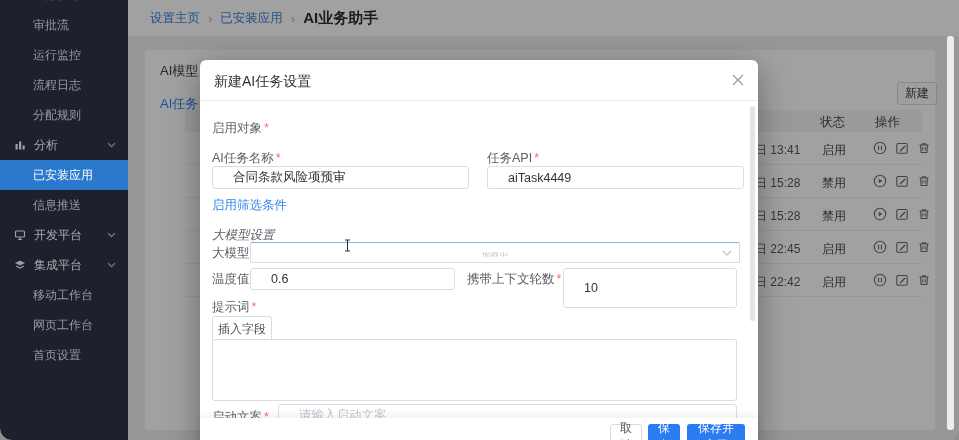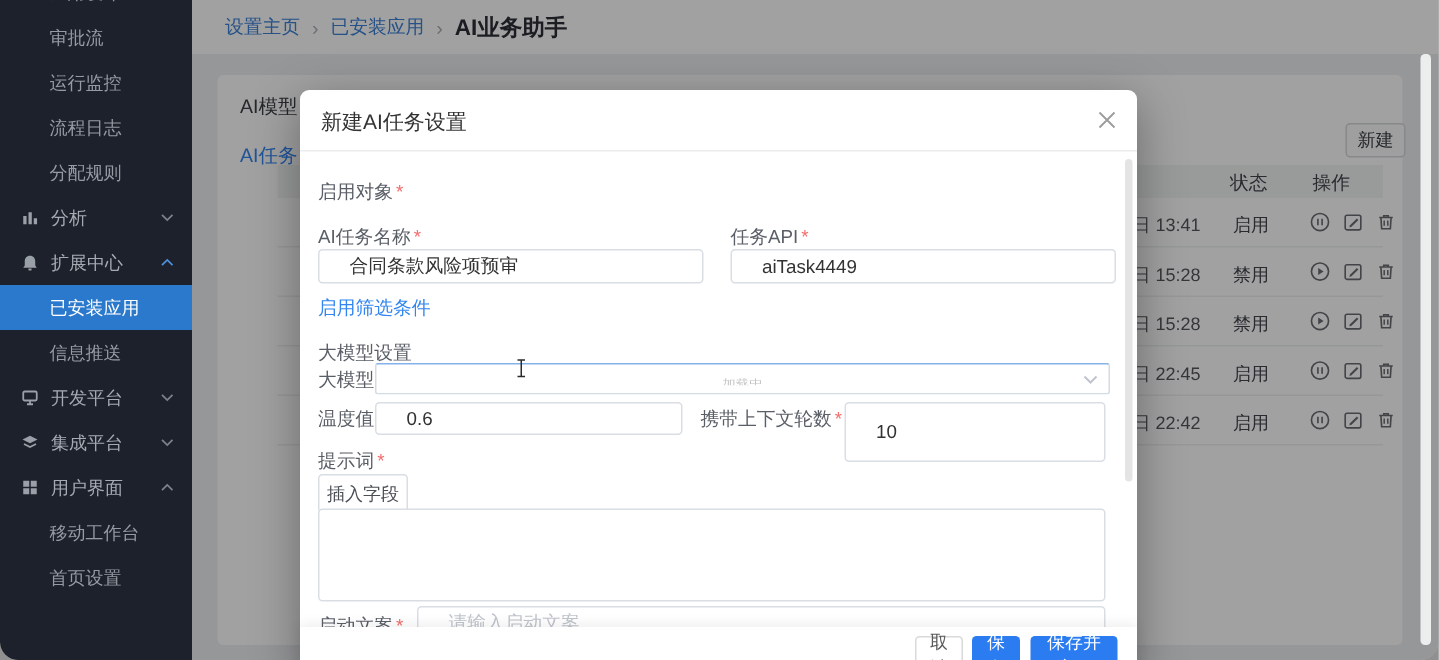--- a/index.html
+++ b/index.html
@@ -55,21 +55,21 @@
   .sel{position:absolute;box-sizing:border-box;border:1px solid #dce1e6;border-radius:3px;background:#fff;display:flex;align-items:center;padding:0 22px 0 8px;font-size:12.5px;color:#606266;cursor:pointer;}
   .sel .sel-chev{position:absolute;right:7px;top:8px;display:inline-flex;}
 
   .f-enable-label{left:12px;top:60px;}
   .f-enable-select{left:12px;top:61px;width:256px;height:22px;}
   .f-name-label{left:12px;top:90px;}
   .f-name-input{left:12px;top:106px;width:257px;height:23px;}
   .f-api-label{left:287px;top:90px;}
   .f-api-input{left:287px;top:106px;width:257px;height:23px;}
   .f-filter-link{position:absolute;left:12px;top:137px;font-size:12.5px;color:#3285f0;cursor:pointer;}
-  .f-msection{left:12px;top:167px;}
+  .f-msection{left:12px;top:167px;font-style:italic;}
   .f-model-label{left:12px;top:185px;}
   .combo{position:absolute;left:50px;top:182px;width:490px;height:21px;box-sizing:border-box;border:1px solid #d3dbe3;border-top-color:#85b2ea;border-radius:2px;background:#fff;}
   .combo-clip{position:absolute;left:0;top:7px;width:100%;text-align:center;font-size:9px;color:#c3c3c3;transform:scaleY(.7);overflow:hidden;height:8px;}
   .combo-chev{position:absolute;right:7px;top:7px;display:inline-flex;}
   .ibeam{position:absolute;left:93px;top:-4px;display:inline-flex;}
   .f-temp-label{left:12px;top:211px;}
   .f-temp-input{left:50px;top:208px;width:205px;height:22px;}
   .f-ctx-label{left:267px;top:211px;}
   .f-ctx-input{left:363px;top:208px;width:174px;height:40px;}
   .f-prompt-label{left:12px;top:239px;}
@@ -117,34 +117,20 @@
             </svg>
           </span>
         <span>分析</span>
         <span class="chev">
             <svg width="9" height="6">
               <path d="M1 1.2l3.5 3.5L8 1.2" stroke="#7c828c" stroke-width="1.2" fill="none"></path>
             </svg>
           </span>
       </div>
 
-      <div class="s-item sect">
-        <span class="s-ico">
-            <svg width="12" height="12">
-              <path d="M6 1.5c-2.2 0-3.5 1.6-3.5 3.8V8L1.5 9.5h9L9.5 8V5.3C9.5 3.1 8.2 1.5 6 1.5z" fill="#9aa0a8"></path>
-              <rect x="5" y="10" width="2" height="1.3" fill="#9aa0a8"></rect>
-            </svg>
-          </span>
-        <span>扩展中心</span>
-        <span class="chev">
-            <svg width="9" height="6">
-              <path d="M1 4.8l3.5-3.5L8 4.8" stroke="#4f8fd8" stroke-width="1.2" fill="none"></path>
-            </svg>
-          </span>
-      </div>
 
       <div class="s-item sub active">
           <span>已安装应用</span>
         </div>
       <div class="s-item sub">
           <span>信息推送</span>
         </div>
 
       <div class="s-item sect">
         <span class="s-ico">
@@ -169,39 +155,26 @@
             </svg>
           </span>
         <span>集成平台</span>
         <span class="chev">
             <svg width="9" height="6">
               <path d="M1 1.2l3.5 3.5L8 1.2" stroke="#7c828c" stroke-width="1.2" fill="none"></path>
             </svg>
           </span>
       </div>
 
-      <div class="s-item sect">
-        <span class="s-ico">
-            <svg width="12" height="12">
-              <rect x="1.5" y="1.5" width="4" height="4" fill="#9aa0a8"></rect>
-              <rect x="6.5" y="1.5" width="4" height="4" fill="#9aa0a8"></rect>
-              <rect x="1.5" y="6.5" width="4" height="4" fill="#9aa0a8"></rect>
-              <rect x="6.5" y="6.5" width="4" height="4" fill="#9aa0a8"></rect>
-            </svg>
-          </span>
-        <span>用户界面</span>
-        <span class="chev">
-            <svg width="9" height="6">
-              <path d="M1 4.8l3.5-3.5L8 4.8" stroke="#7c828c" stroke-width="1.2" fill="none"></path>
-            </svg>
-          </span>
-      </div>
 
       <div class="s-item sub">
           <span>移动工作台</span>
+        </div>
+      <div class="s-item sub">
+          <span>网页工作台</span>
         </div>
       <div class="s-item sub">
           <span>首页设置</span>
         </div>
     </div>
   </aside>
 
   <div class="main">
     <div class="topbar">
       <span class="bc-link">设置主页</span>

